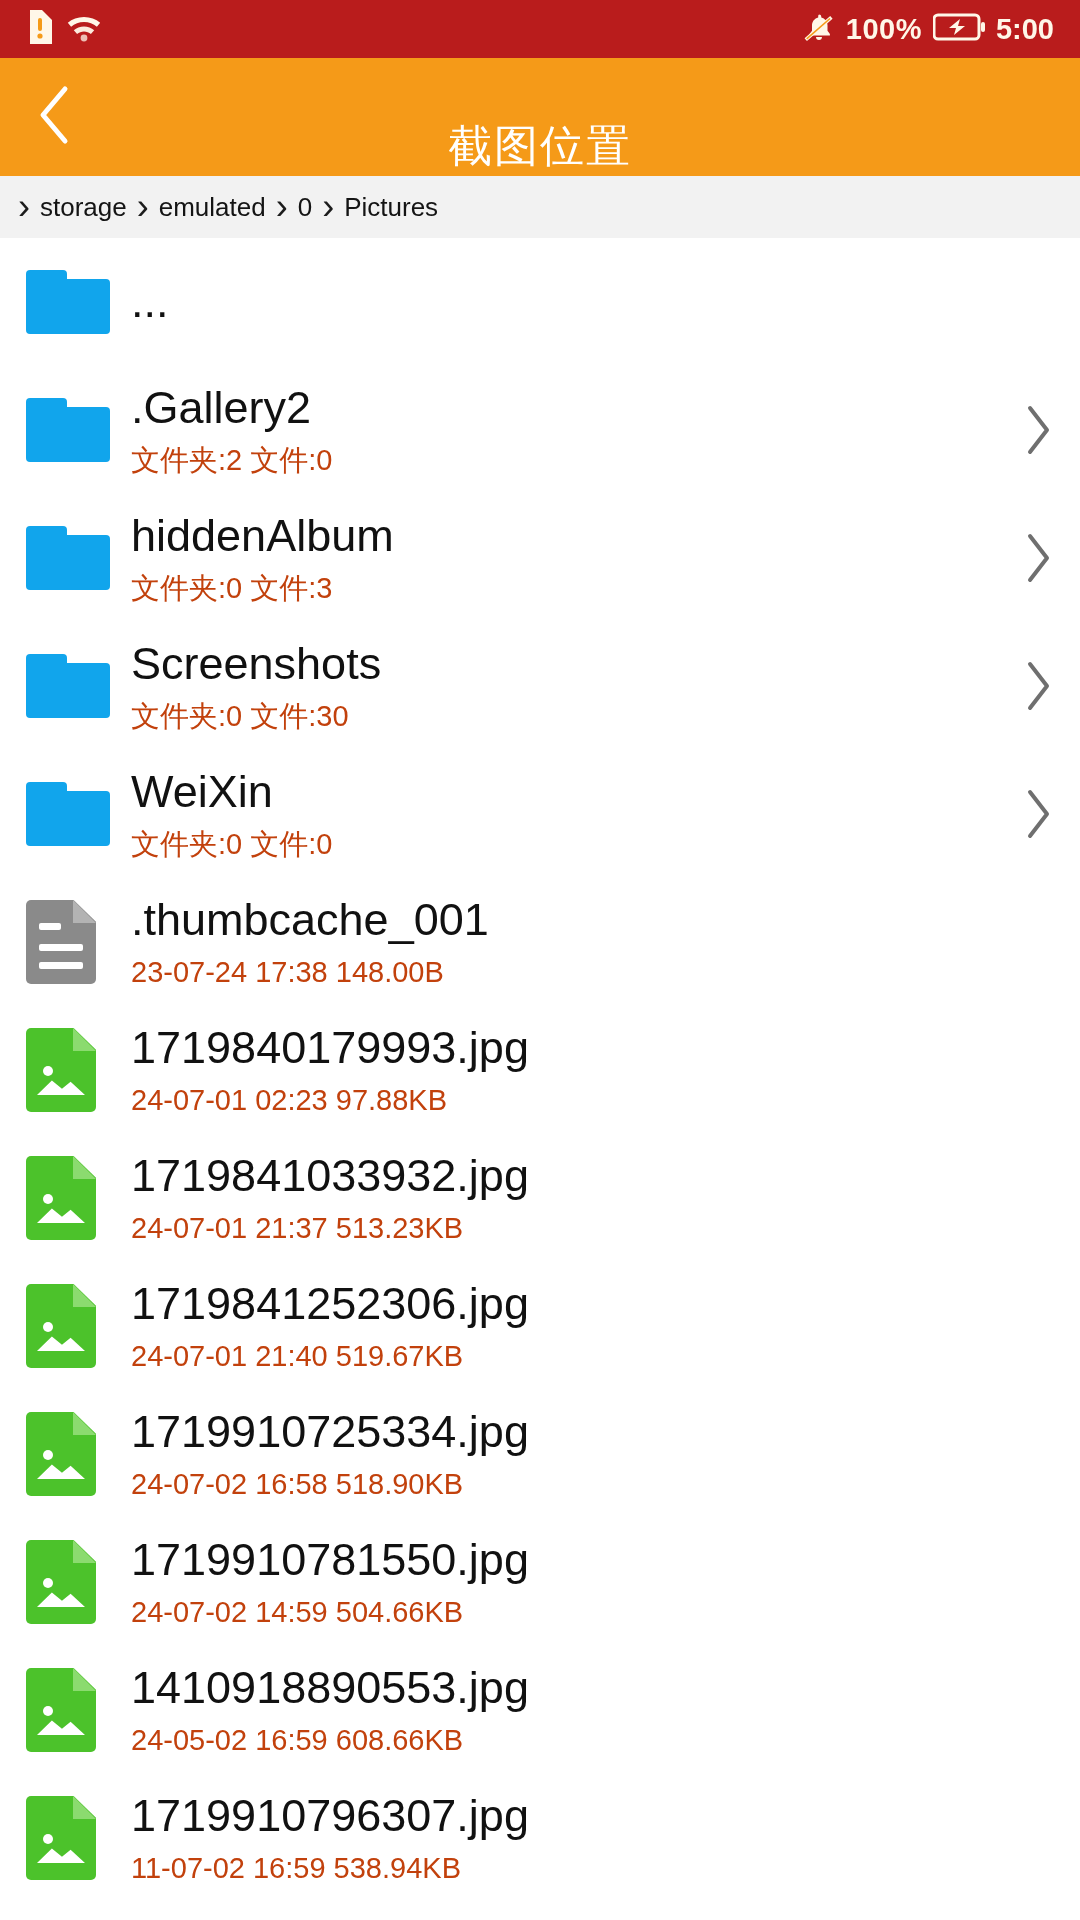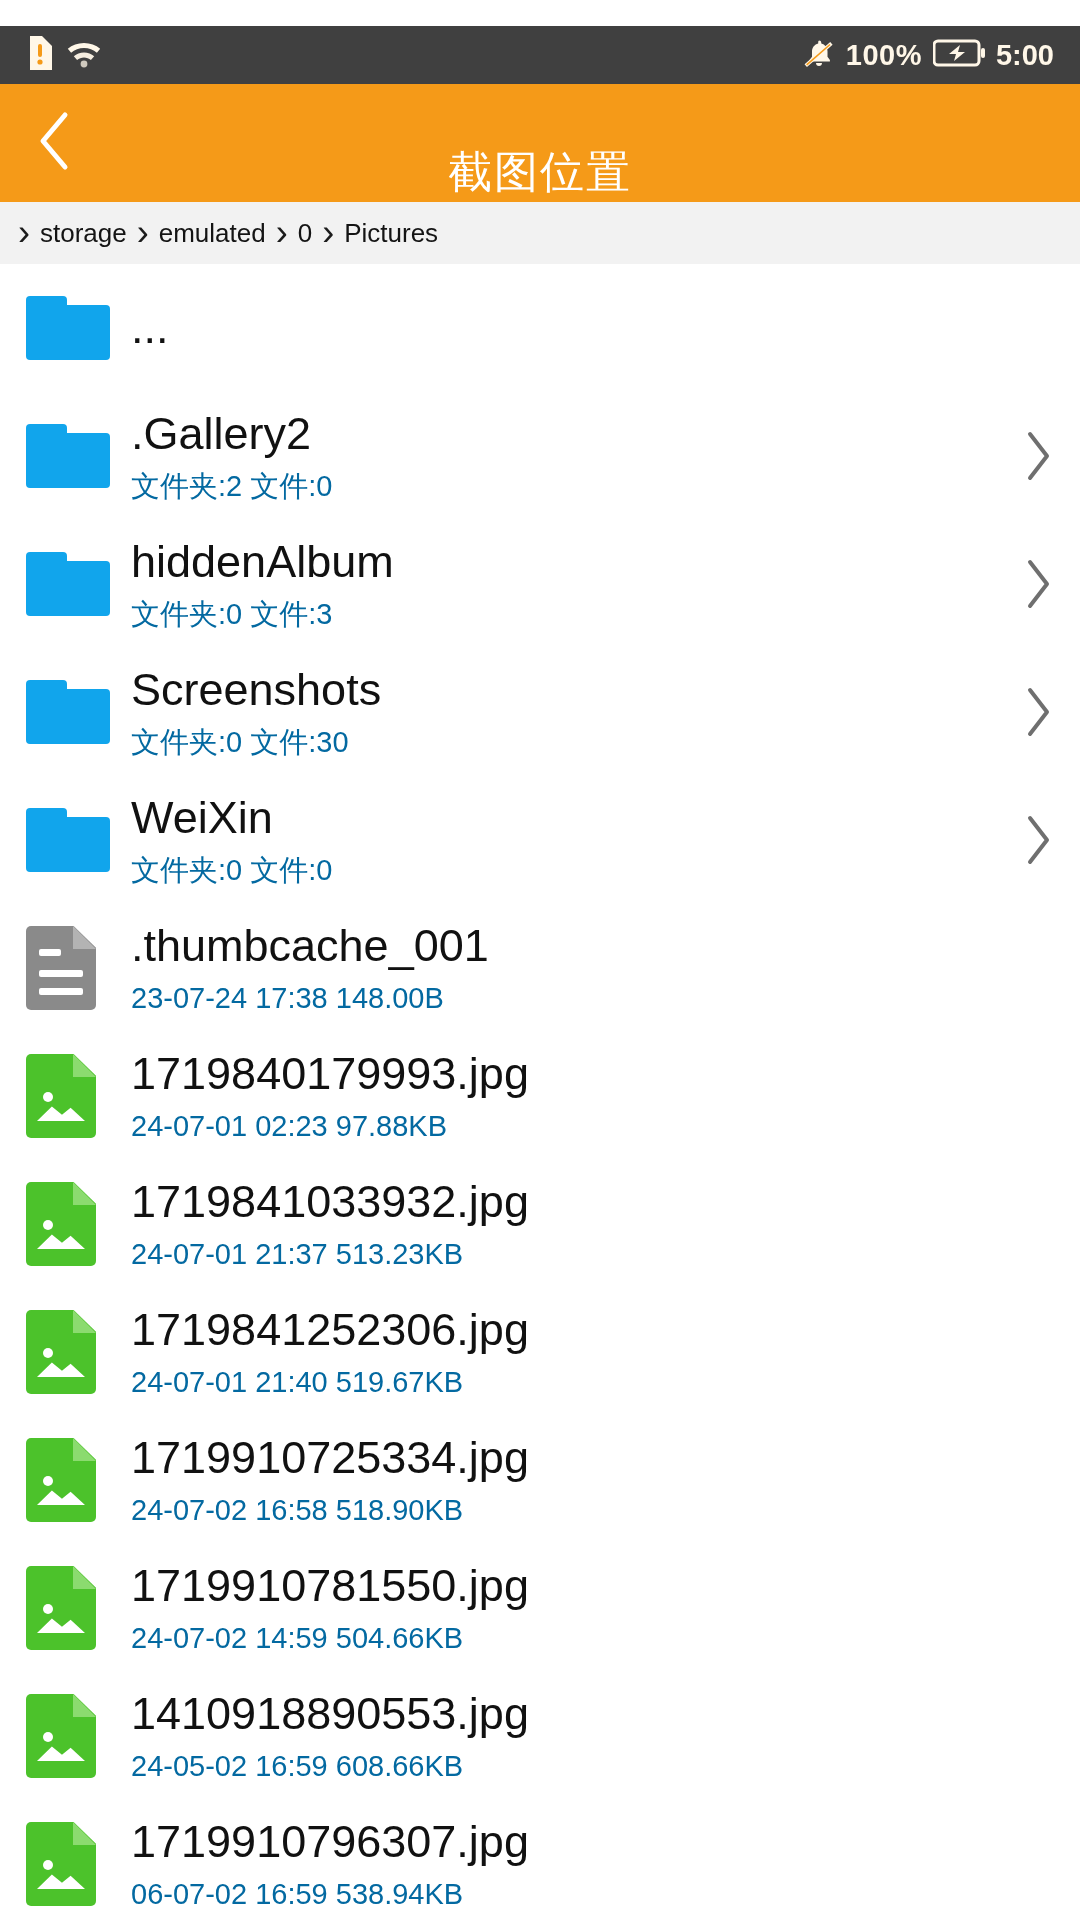--- a/index.html
+++ b/index.html
@@ -6,24 +6,23 @@
   html, body {
     width:1080px; height:1920px;
     background:#ffffff;
     font-family:"Liberation Sans","DejaVu Sans",sans-serif;
     overflow:hidden;
   }
   .screen { width:1080px; height:1920px; position:relative; display:flex; flex-direction:column; }
 
   
   .statusbar {
-    height:58px; background:#404040; flex:0 0 auto;
+    height:58px; background:#b91c1c; flex:0 0 auto;
     display:flex; align-items:center; padding:16px 26px;
     color:#fff;
-    margin-top:26px;
   }
   .sb-left { display:flex; align-items:center; gap:14px; }
   .sb-right { margin-left:auto; display:flex; align-items:center; gap:11px; }
   .sb-text { font-size:29px; font-weight:bold; letter-spacing:0.5px; color:#FFF7E8; }
   .sb-time { font-size:29px; font-weight:bold; color:#FFF7E8; }
 
   
   .appbar {
     height:118px; background:#F59A18; flex:0 0 auto;
     position:relative; display:flex; align-items:flex-end;
@@ -106,21 +105,21 @@
     position:absolute; left:17px; top:38px; width:10px; height:10px;
     border-radius:50%; background:#ffffff;
   }
 
   .texts { flex:1 1 auto; min-width:0; padding-right:20px; }
   .fname {
     font-size:45px; color:#111111; line-height:1.12;
     white-space:nowrap; overflow:hidden; text-overflow:ellipsis;
   }
   .fmeta {
-    font-size:29px; color:#0369a1; line-height:1.15; margin-top:10px;
+    font-size:29px; color:#c2410c; line-height:1.15; margin-top:10px;
     white-space:nowrap;
   }
   .chev {
     width:84px; flex:0 0 84px; display:flex; align-items:center; justify-content:center;
     cursor:pointer;
   }
   .chev svg { display:block; }
 </style>
 </head>
 <body>
@@ -385,19 +384,19 @@
         <div class="icon-wrap">
           <div class="ic-img">
             <div class="sheet"></div>
             <div class="fold"></div>
             <div class="sun"></div>
             <div class="mount"></div>
           </div>
         </div>
         <div class="texts">
           <div class="fname">1719910796307.jpg</div>
-          <div class="fmeta">06-07-02 16:59  538.94KB</div>
+          <div class="fmeta">11-07-02 16:59  538.94KB</div>
         </div>
         <div class="chev"></div>
       </div>
     </div>
 
 </div>
 
 </body></html>

